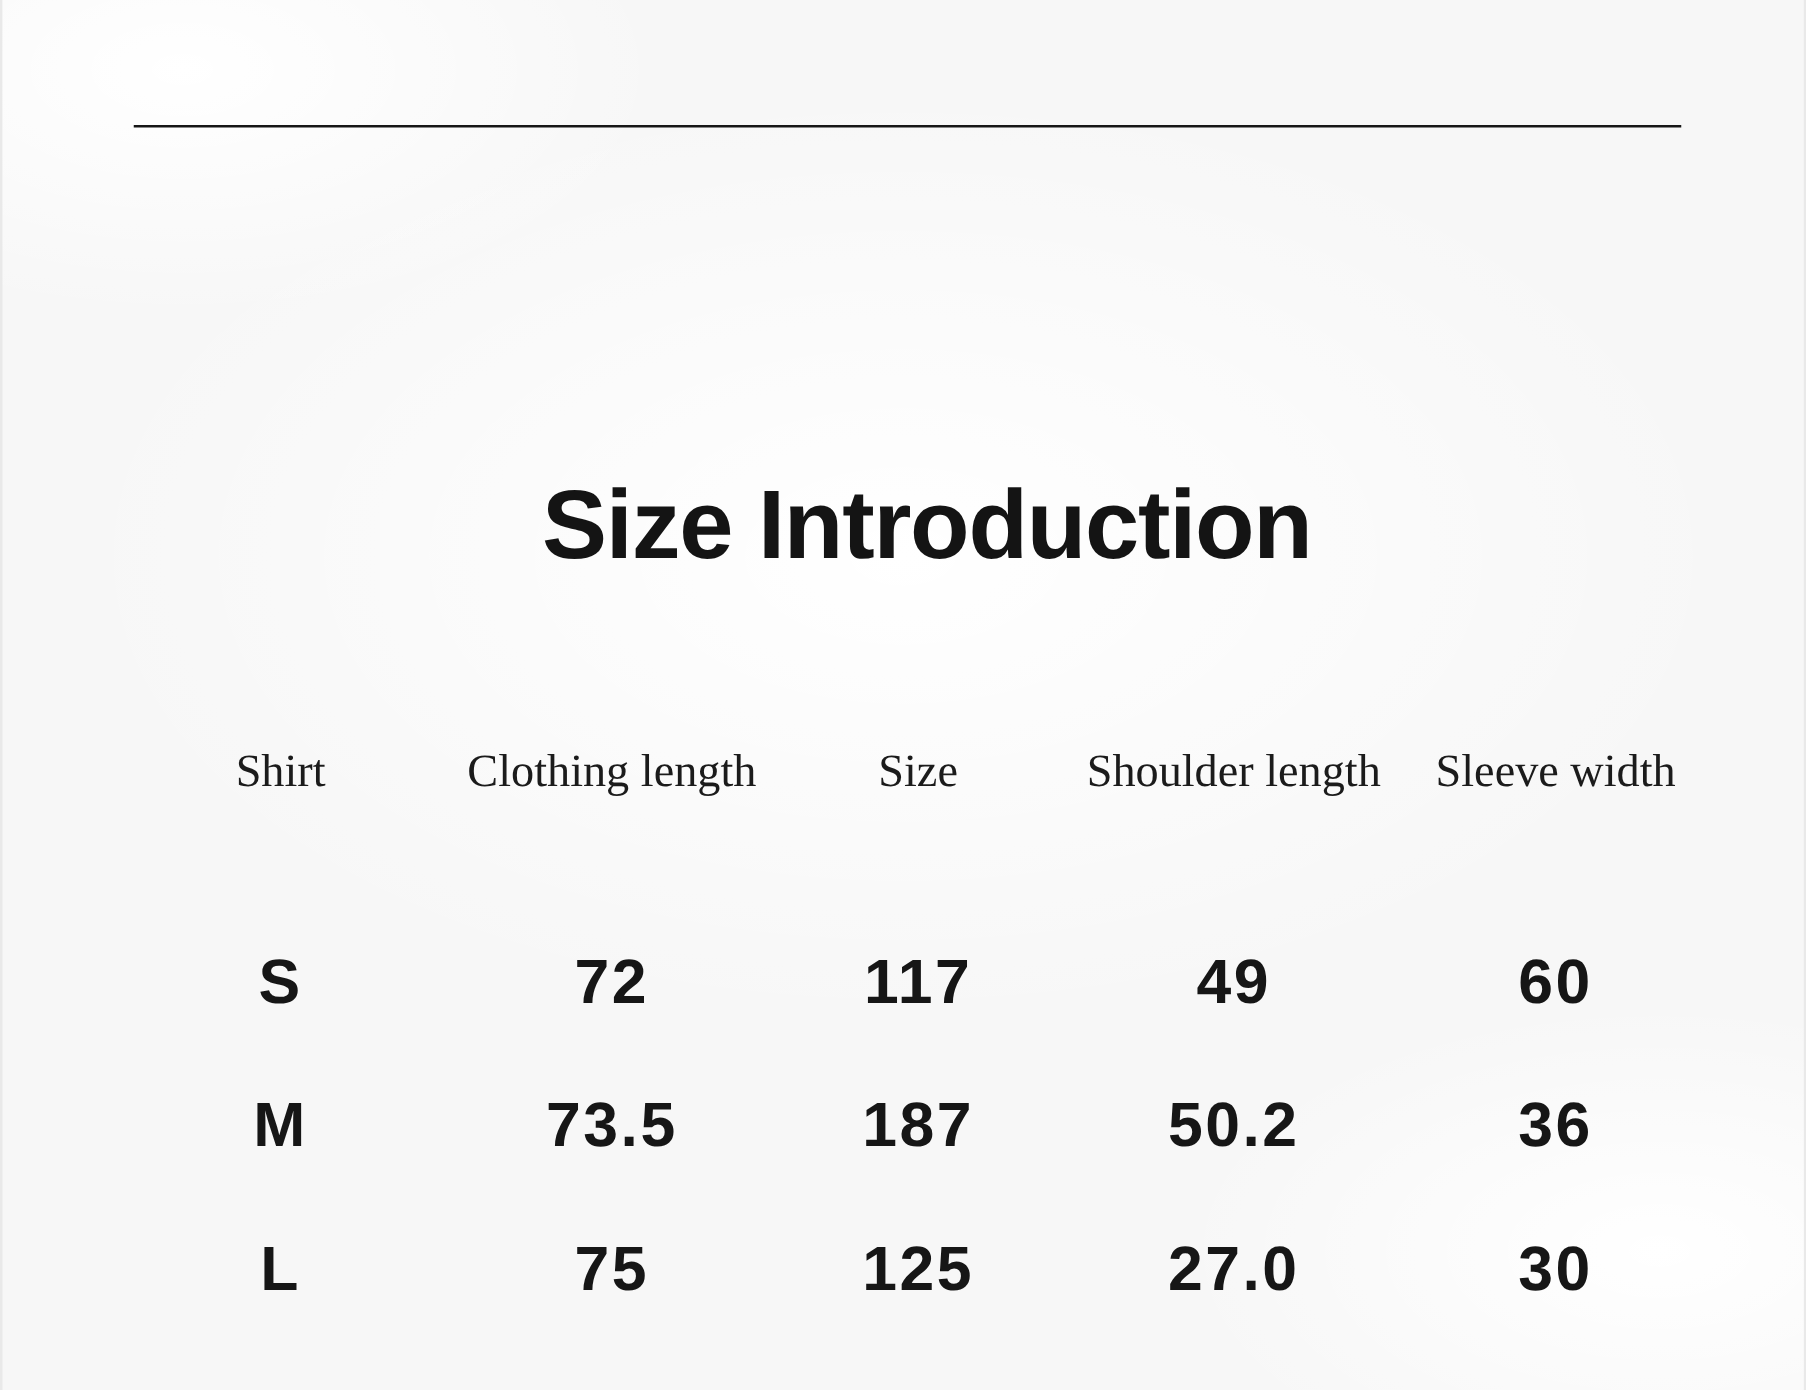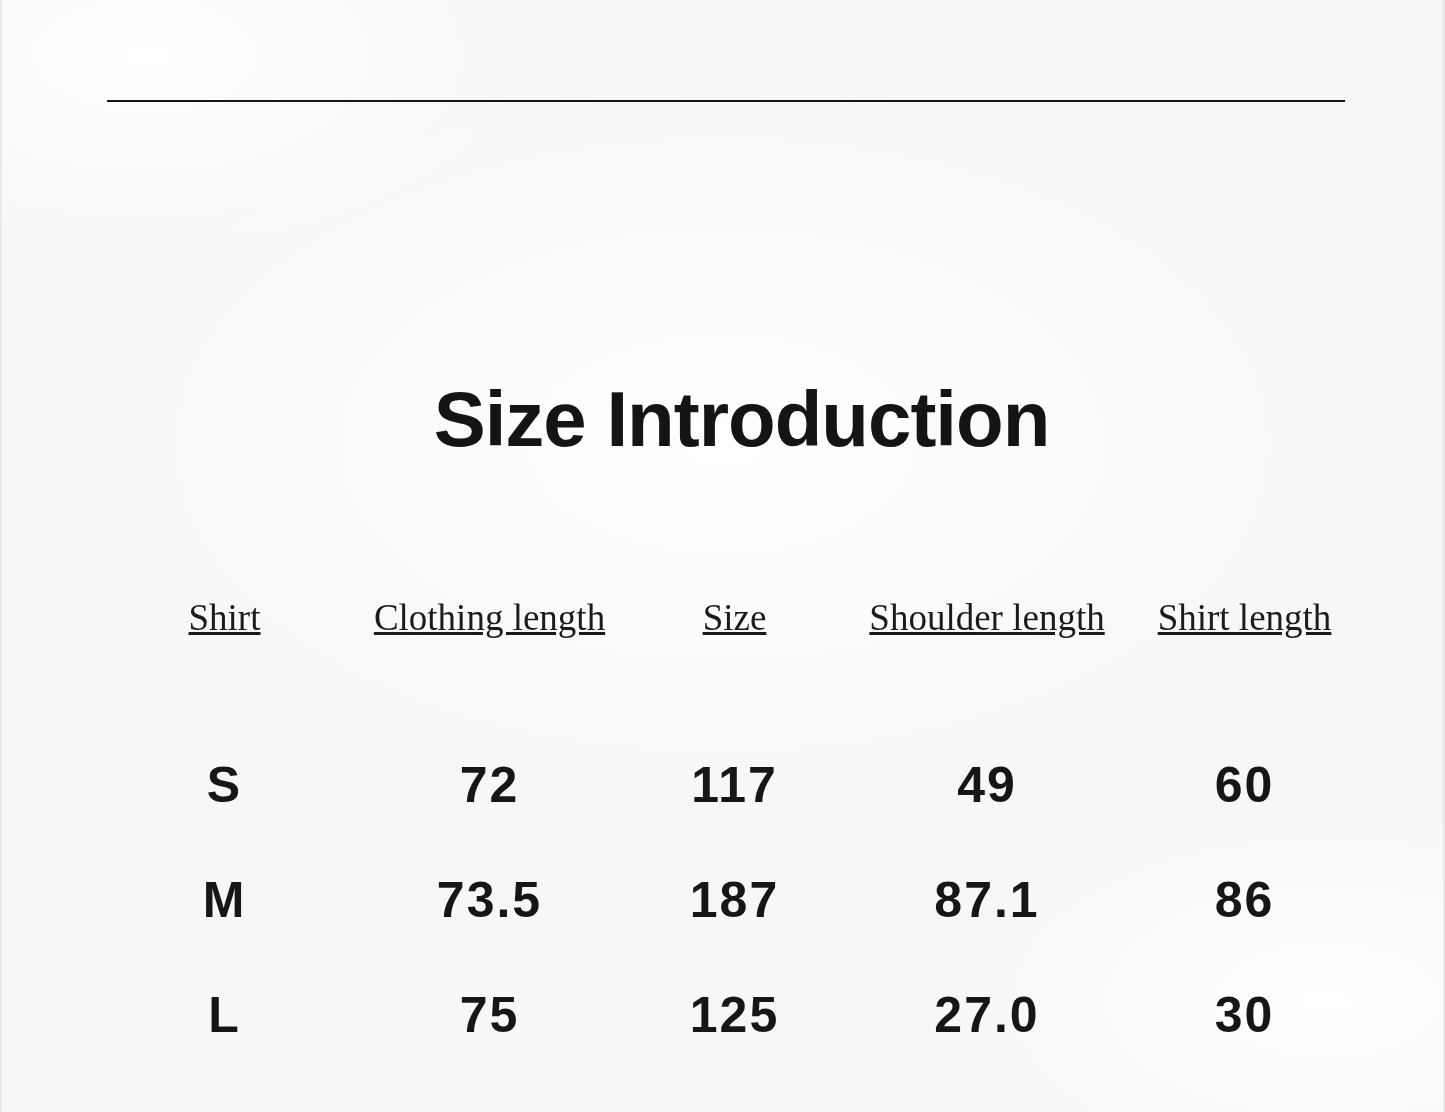--- a/index.html
+++ b/index.html
@@ -54,21 +54,20 @@
     align-items: center;
     justify-content: center;
     white-space: nowrap;
   }
   .header-row {
     top: 593px;
     height: 48px;
     font-family: "Liberation Serif", "DejaVu Serif", serif;
     font-size: 37px;
     color: #1b1b1b;
-    text-decoration: underline;
   }
   .data-row {
     height: 52px;
     font-size: 50px;
     font-weight: bold;
     letter-spacing: 2px;
     color: #161616;
   }
   .row-s { top: 756px; }
   .row-m { top: 871px; }
@@ -81,37 +80,37 @@
 
   <div class="divider"></div>
 
   <h1 class="page-title">Size Introduction</h1>
 
   <div class="size-grid header-row">
     <div>Shirt</div>
     <div>Clothing length</div>
     <div>Size</div>
     <div>Shoulder length</div>
-    <div>Shirt length</div>
+    <div>Sleeve width</div>
   </div>
 
   <div class="size-grid data-row row-s">
     <div>S</div>
     <div>72</div>
     <div>117</div>
     <div>49</div>
     <div>60</div>
   </div>
 
   <div class="size-grid data-row row-m">
     <div>M</div>
     <div>73.5</div>
     <div>187</div>
-    <div>87.1</div>
-    <div>86</div>
+    <div>50.2</div>
+    <div>36</div>
   </div>
 
   <div class="size-grid data-row row-l">
     <div>L</div>
     <div>75</div>
     <div>125</div>
     <div>27.0</div>
     <div>30</div>
   </div>
 

